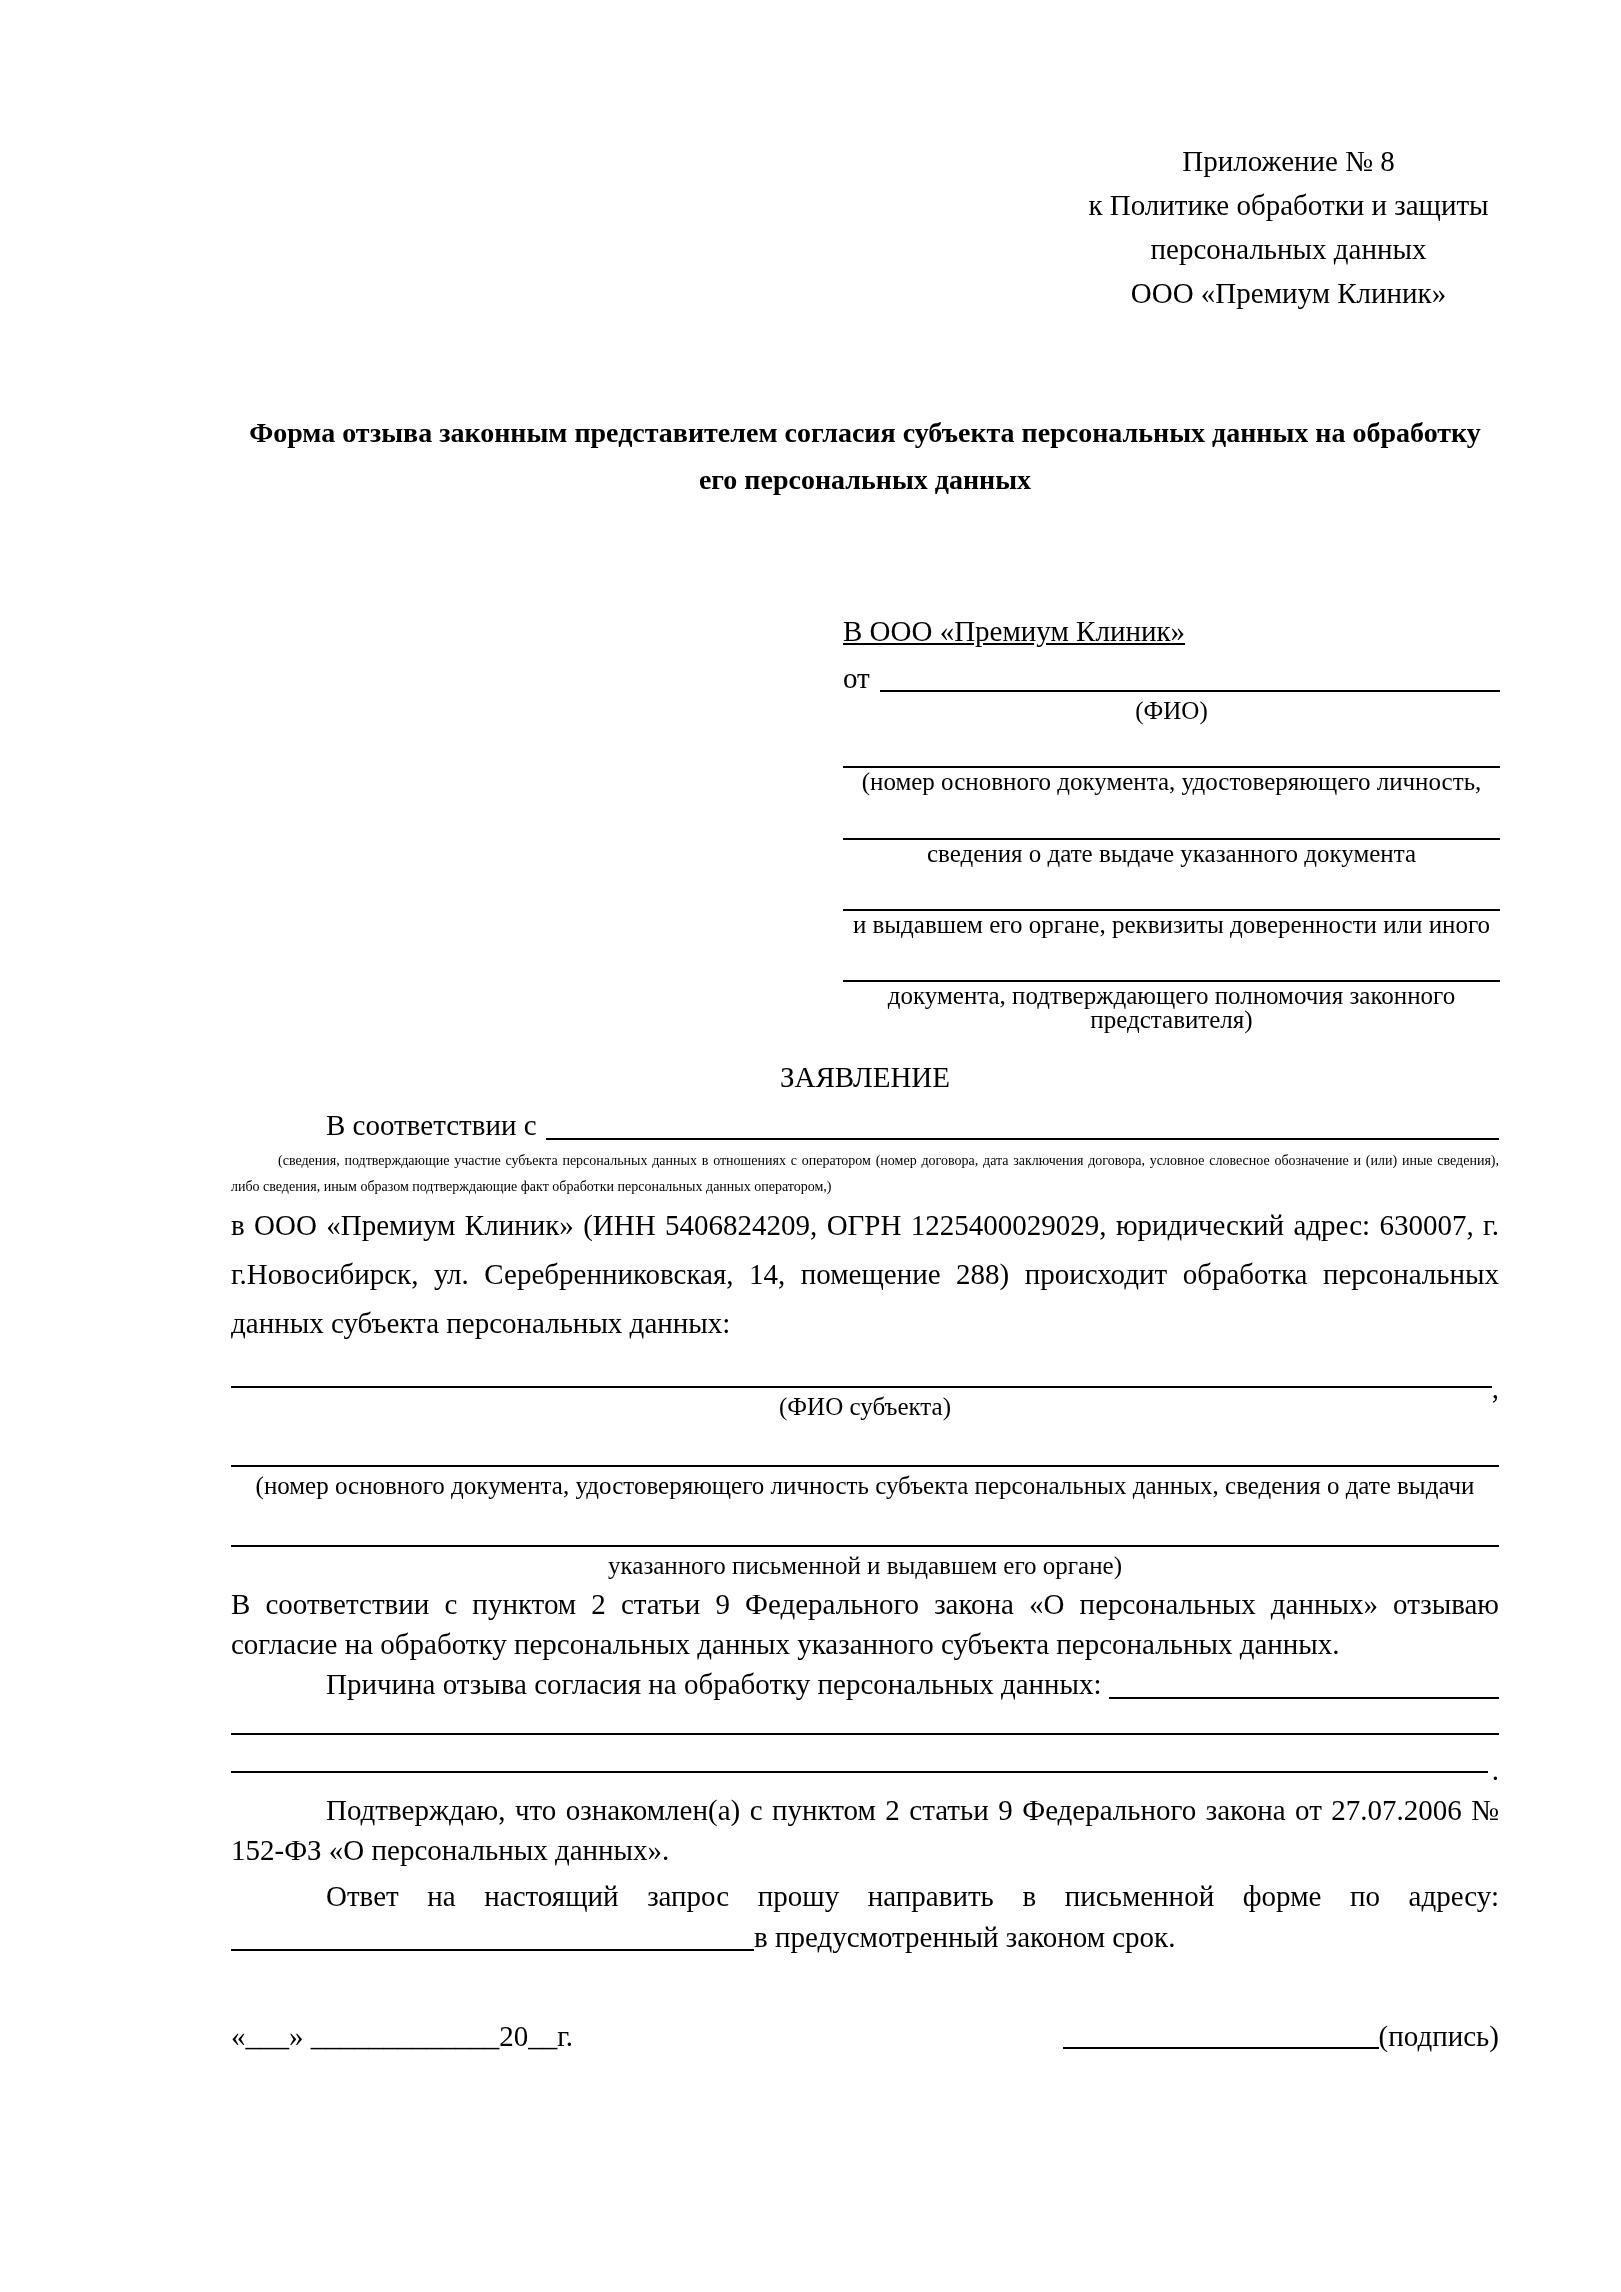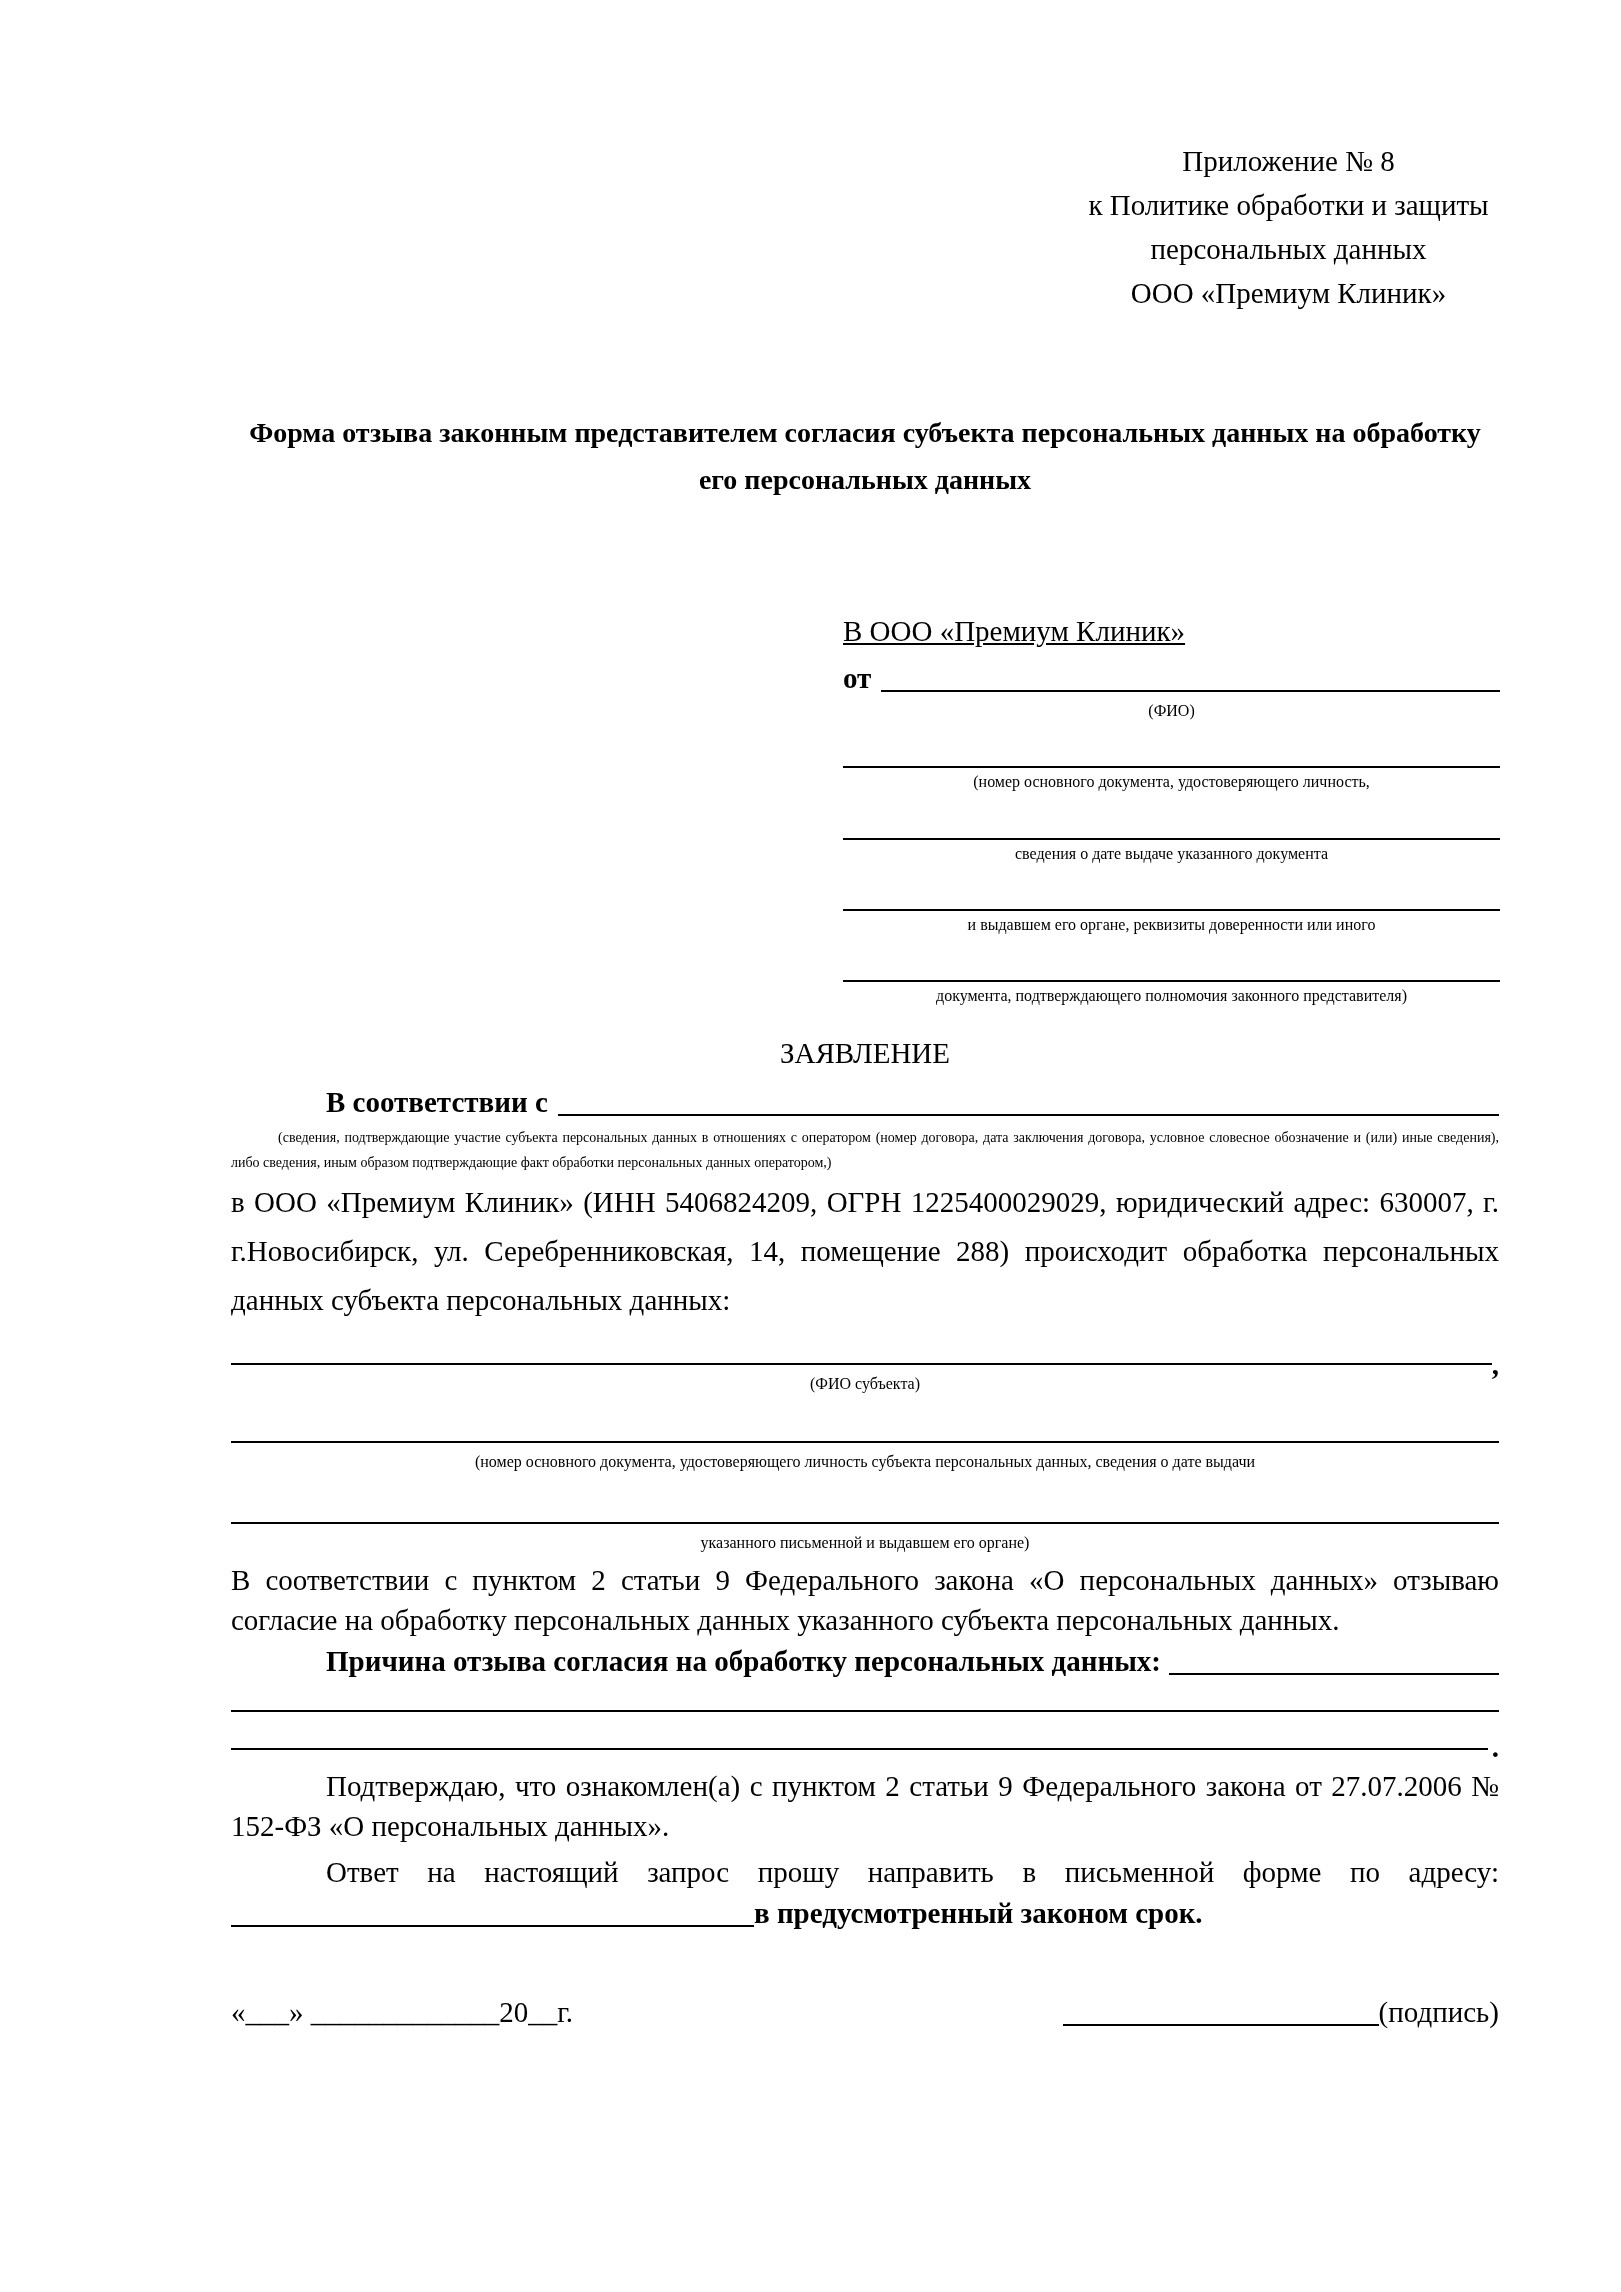--- a/index.html
+++ b/index.html
@@ -20,25 +20,25 @@
 
   
   .doc-title {
     margin-top: 94px; text-align: center; font-weight: bold;
     font-size: 28px; line-height: 47px;
   }
 
   
   .recipient { margin-top: 110px; margin-left: 612px; width: 657px; }
   .to-line { line-height: 37px; text-decoration: underline; }
-  .row { display: flex; align-items: flex-end; font-weight: bold; }
+  .row { display: flex; align-items: flex-end; }
   .from-row { margin-top: 7.8px; height: 39px; }
   .from-row .label { padding-right: 9.8px; }
   .fill { flex: 1 1 auto; border-bottom: 2.9px solid #000; margin-bottom: 4.9px; }
-  .cap { font-size: 16px; text-align: center; line-height: 23.5px; margin-top: 2px; }
+  .cap { font-size: 25px; text-align: center; line-height: 23.5px; margin-top: 2px; }
   .fgroup { margin-top: 43px; }
   .fgroup .line { border-bottom: 2.9px solid #000; height: 2.9px; }
 
   
   .stmt-heading { margin-top: 27.4px; text-align: center; line-height: 37px; }
   .intro-row { margin-top: 9.8px; height: 39px; }
   .intro-row .label { padding-left: 95px; padding-right: 9.8px; white-space: nowrap; }
   .note {
     margin-top: 3.9px; font-size: 14px; line-height: 25.5px;
     text-align: justify; text-indent: 47px;

